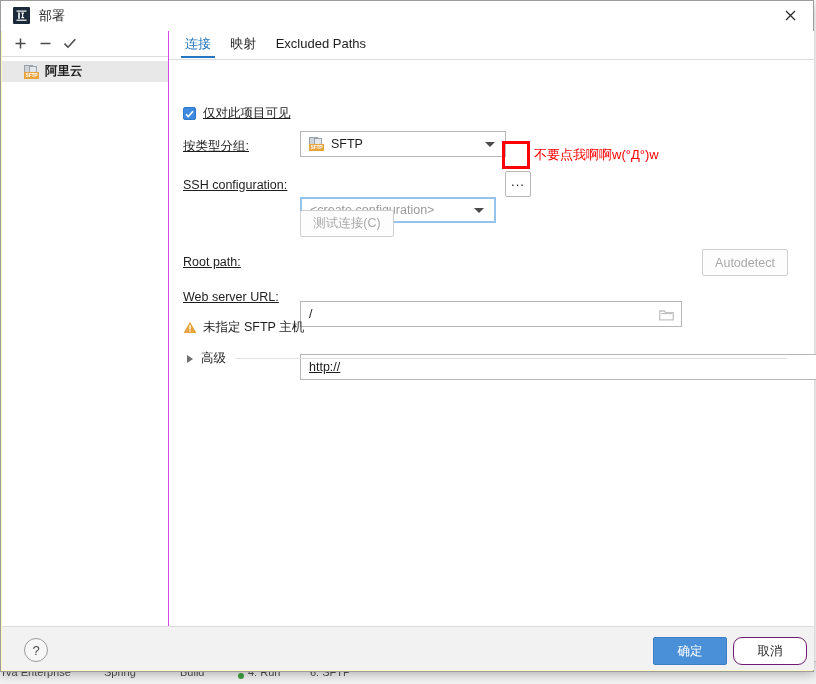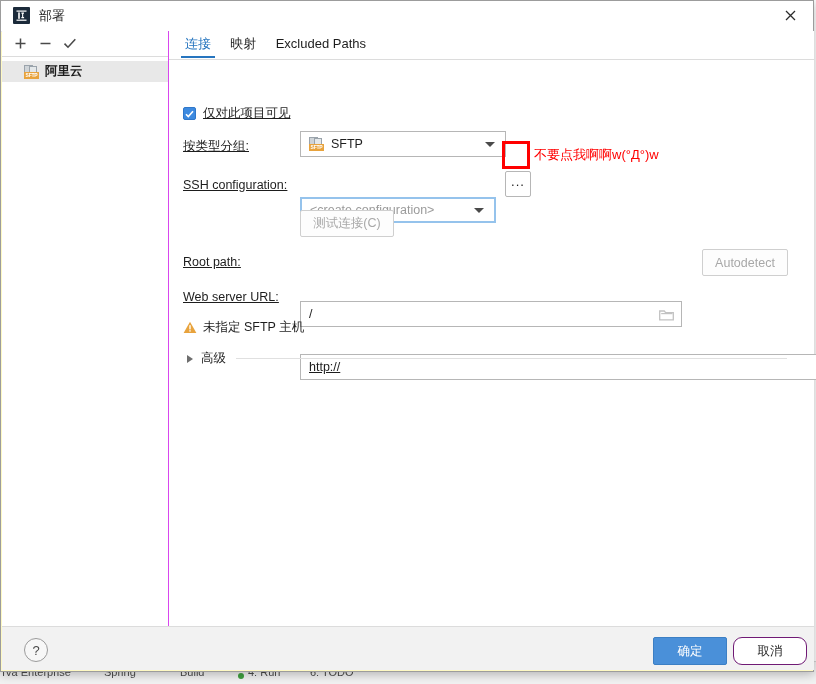--- a/index.html
+++ b/index.html
@@ -363,21 +363,21 @@
   <div class="ide-code-frag" style="left:0px; top:452px;">]</div>
   <div class="ide-code-frag" style="left:0px; top:478px;">]</div>
   <div class="ide-code-frag" style="left:0px; top:518px;">]</div>
 
   <div class="ide-statusbar">
     <div class="ide-status-item" style="left:2px;">IVa Enterprise</div>
     <div class="ide-status-item" style="left:104px;">Spring</div>
     <div class="ide-status-item" style="left:180px;">Build</div>
     <div class="ide-status-dot" style="left:238px;"></div>
     <div class="ide-status-item" style="left:248px;">4: Run</div>
-    <div class="ide-status-item" style="left:310px;">6: TODO</div>
+    <div class="ide-status-item" style="left:310px;">6: SFTP</div>
   </div>
 </div>
 
 <div id="dialog">
 
   <div class="titlebar">
     <div class="title-icon">
       <svg width="13" height="13" viewBox="0 0 13 13">
         <rect x="0" y="0" width="13" height="13" fill="#1b2a3a"></rect>
         <rect x="1.5" y="1.5" width="10" height="1.2" fill="#ffffff"></rect>

